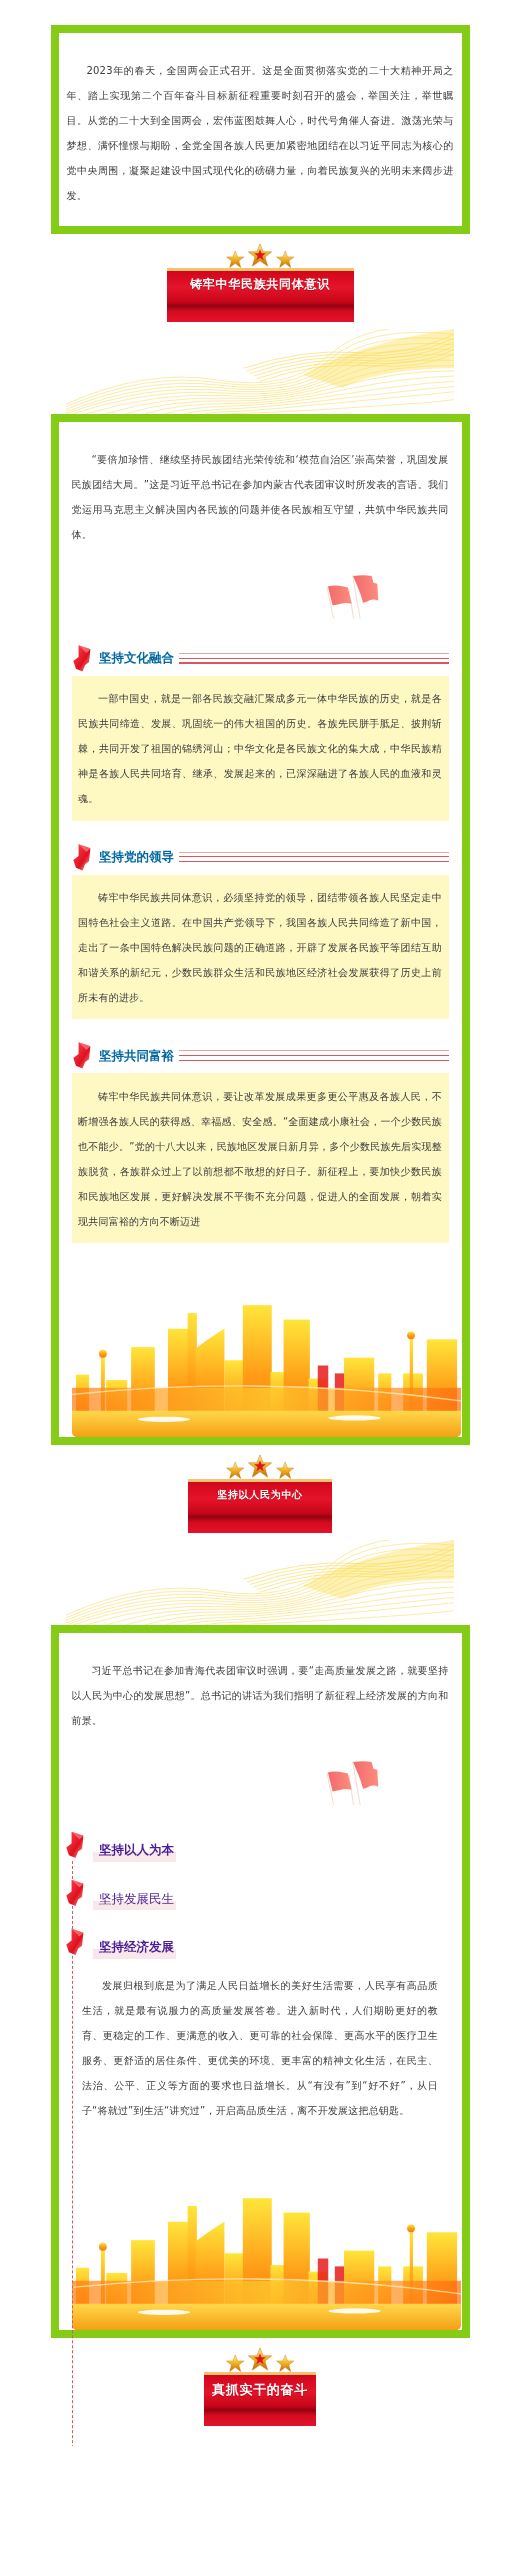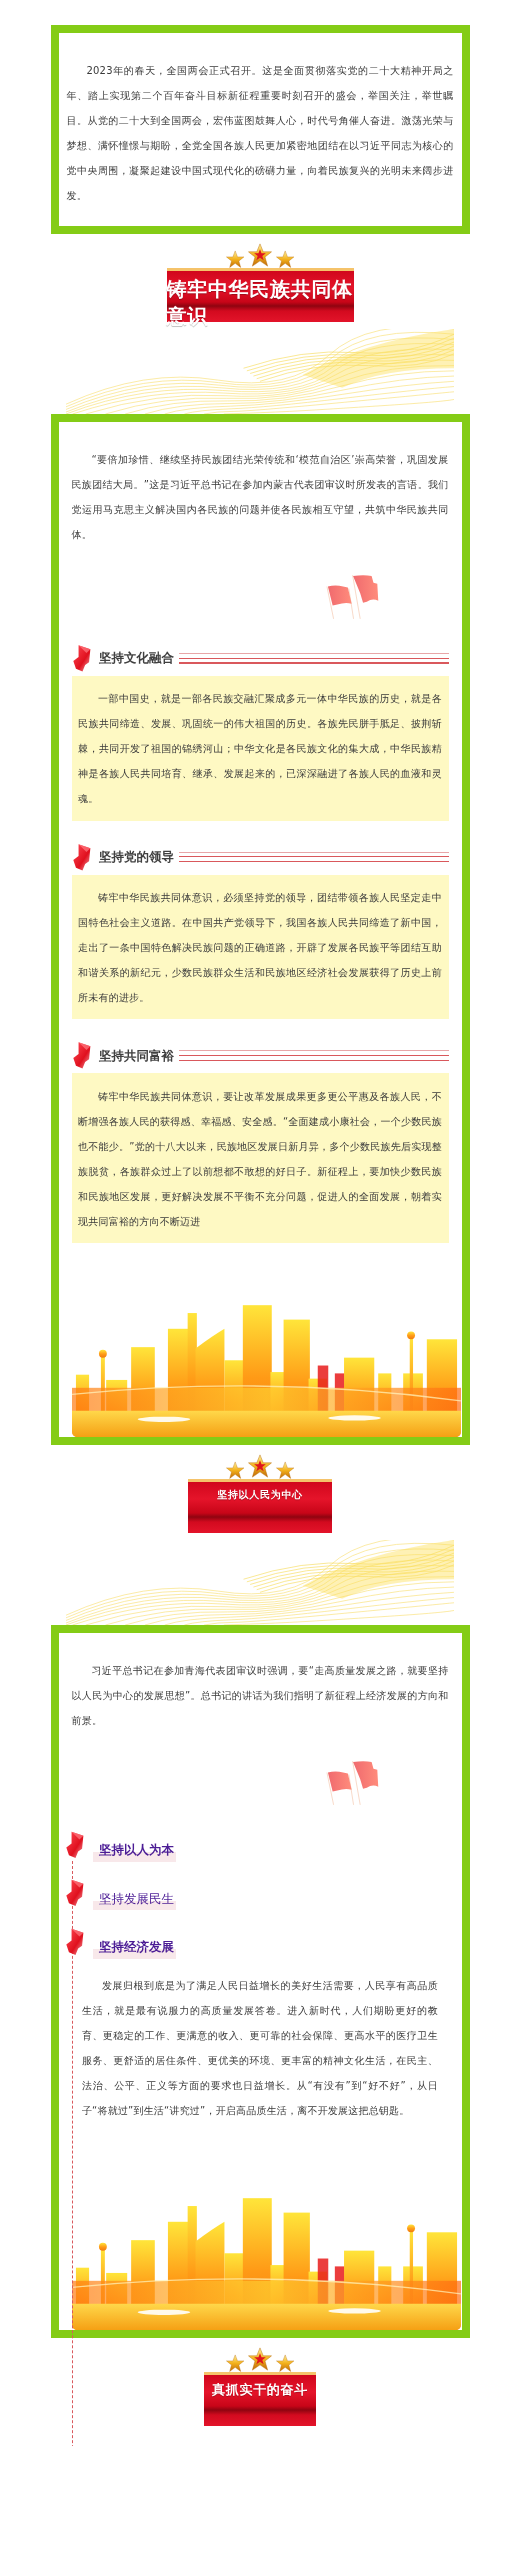--- a/index.html
+++ b/index.html
@@ -35,37 +35,37 @@
     margin-top: 0px;
   }
   .stars { display: flex; align-items: flex-end; gap: 4px; height: 34px; }
   .star { display: block; }
   .banner {
     position: relative;
     height: 54px;
     background: linear-gradient(to bottom, #f5c36a 0px, #f5c36a 2.6px, #d0061c 2.6px, #e5142a 20px, #c80518 34px, #8f0410 38px, #d30a1f 43px, #e3142a 54px);
     color: #fff;
     font-weight: bold;
-    font-size: 20px;
+    font-size: 12px;
     display: flex; align-items: flex-start; justify-content: center;
     padding-top: 8px;
     letter-spacing: 0.7px;
     text-shadow: 0 0.7px 0.7px rgba(0,0,0,0.25);
   }
   .wave2 { display:block; margin: 6.6px auto 0 auto; width: 388px; height: 85px; }
 
   .main-box { padding: 25px 13px 0 13px; }
   .flags { display: flex; justify-content: flex-end; padding-right: 66px; margin-top: 20px; height: 63px; }
 
   
   .subhead-a {
     display: flex; align-items: center; height: 34px; margin-top: 12px;
   }
   .subhead-a .arrow { width: 21px; height: 34px; margin-right: 6.6px; }
-  .subhead-a .label { color: #404040; font-weight: bold; font-size: 12.5px; white-space: nowrap; margin-right: 5.3px; }
+  .subhead-a .label { color: #0369a1; font-weight: bold; font-size: 12.5px; white-space: nowrap; margin-right: 5.3px; }
   .subhead-a .lines { flex: 1; height: 14.5px; position: relative; }
   .subhead-a .lines i { position: absolute; left: 0; right: 0; height: 0.7px; background: #d9585c; }
   .subhead-a .lines i:nth-child(1) { top: 1.3px; background: #e8a6a8; }
   .subhead-a .lines i:nth-child(2) { top: 6px; }
   .subhead-a .lines i:nth-child(3) { top: 10.5px; height: 1.3px; }
 
   .card {
     background: #fef9c3;
     padding: 10.5px 6.6px 9.2px 6.6px;
   }

